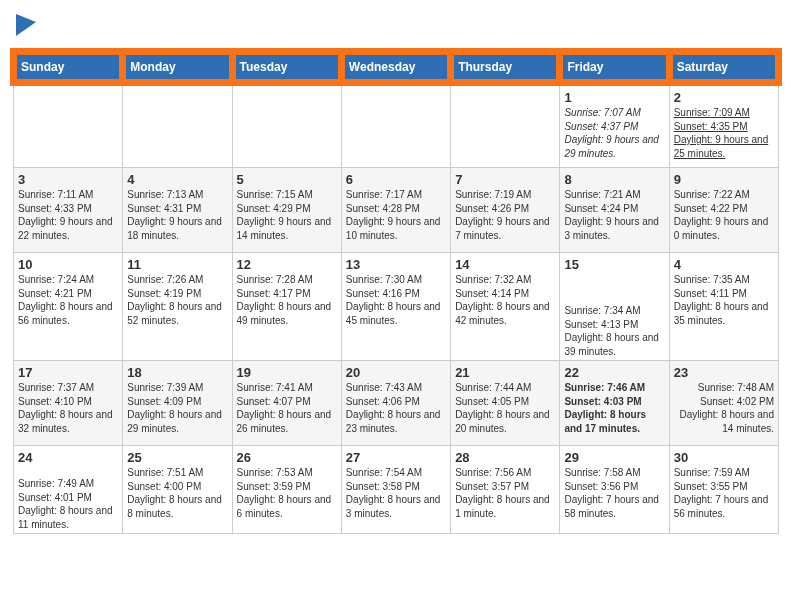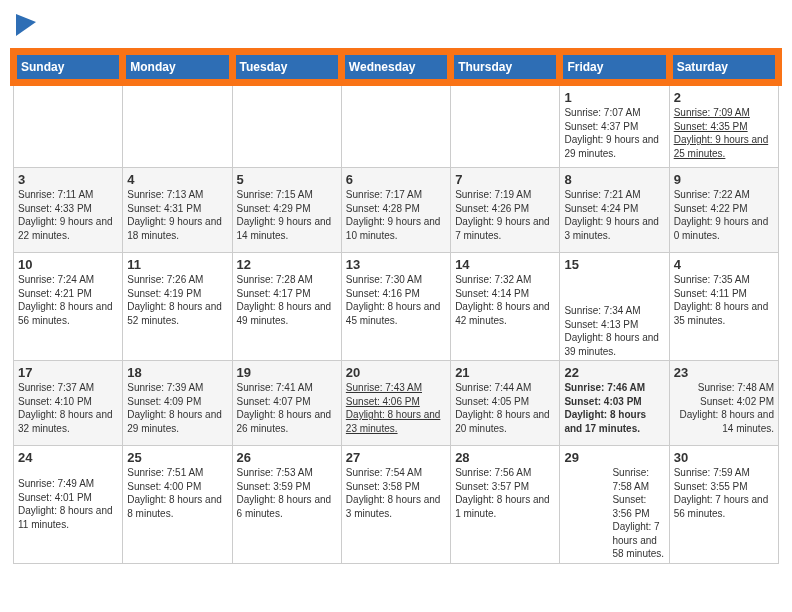--- a/index.html
+++ b/index.html
@@ -124,21 +124,21 @@
   </thead>
   <tbody id="calendar-body">
       <tr>
         <td class="empty-cell"></td>
         <td class="empty-cell"></td>
         <td class="empty-cell"></td>
         <td class="empty-cell"></td>
         <td class="empty-cell"></td>
         <td>
           <span class="day-number">1</span>
-          <div class="day-info" style="white-space: pre-line;">Sunrise: 7:07 AM
+          <div class="day-info" style="white-space: pre-line; font-style: italic;">Sunrise: 7:07 AM
 Sunset: 4:37 PM
 Daylight: 9 hours and 29 minutes.</div>
         </td>
         <td>
           <span class="day-number">2</span>
           <div class="day-info" style="white-space: pre-line; text-decoration: underline;">Sunrise: 7:09 AM
 Sunset: 4:35 PM
 Daylight: 9 hours and 25 minutes.</div>
         </td>
       </tr>
@@ -244,21 +244,21 @@
 Daylight: 8 hours and 29 minutes.</div>
         </td>
         <td>
           <span class="day-number">19</span>
           <div class="day-info" style="white-space: pre-line;">Sunrise: 7:41 AM
 Sunset: 4:07 PM
 Daylight: 8 hours and 26 minutes.</div>
         </td>
         <td>
           <span class="day-number">20</span>
-          <div class="day-info" style="white-space: pre-line; text-decoration: underline;">Sunrise: 7:43 AM
+          <div class="day-info" style="white-space: pre-line;">Sunrise: 7:43 AM
 Sunset: 4:06 PM
 Daylight: 8 hours and 23 minutes.</div>
         </td>
         <td>
           <span class="day-number">21</span>
           <div class="day-info" style="white-space: pre-line;">Sunrise: 7:44 AM
 Sunset: 4:05 PM
 Daylight: 8 hours and 20 minutes.</div>
         </td>
         <td>
@@ -300,21 +300,21 @@
 Daylight: 8 hours and 3 minutes.</div>
         </td>
         <td>
           <span class="day-number">28</span>
           <div class="day-info" style="white-space: pre-line;">Sunrise: 7:56 AM
 Sunset: 3:57 PM
 Daylight: 8 hours and 1 minute.</div>
         </td>
         <td>
           <span class="day-number">29</span>
-          <div class="day-info" style="white-space: pre-line; margin-left: 48px;">Sunrise: 7:58 AM
+          <div class="day-info" style="white-space: pre-line;">Sunrise: 7:58 AM
 Sunset: 3:56 PM
 Daylight: 7 hours and 58 minutes.</div>
         </td>
         <td>
           <span class="day-number">30</span>
           <div class="day-info" style="white-space: pre-line;">Sunrise: 7:59 AM
 Sunset: 3:55 PM
 Daylight: 7 hours and 56 minutes.</div>
         </td>
       </tr>

